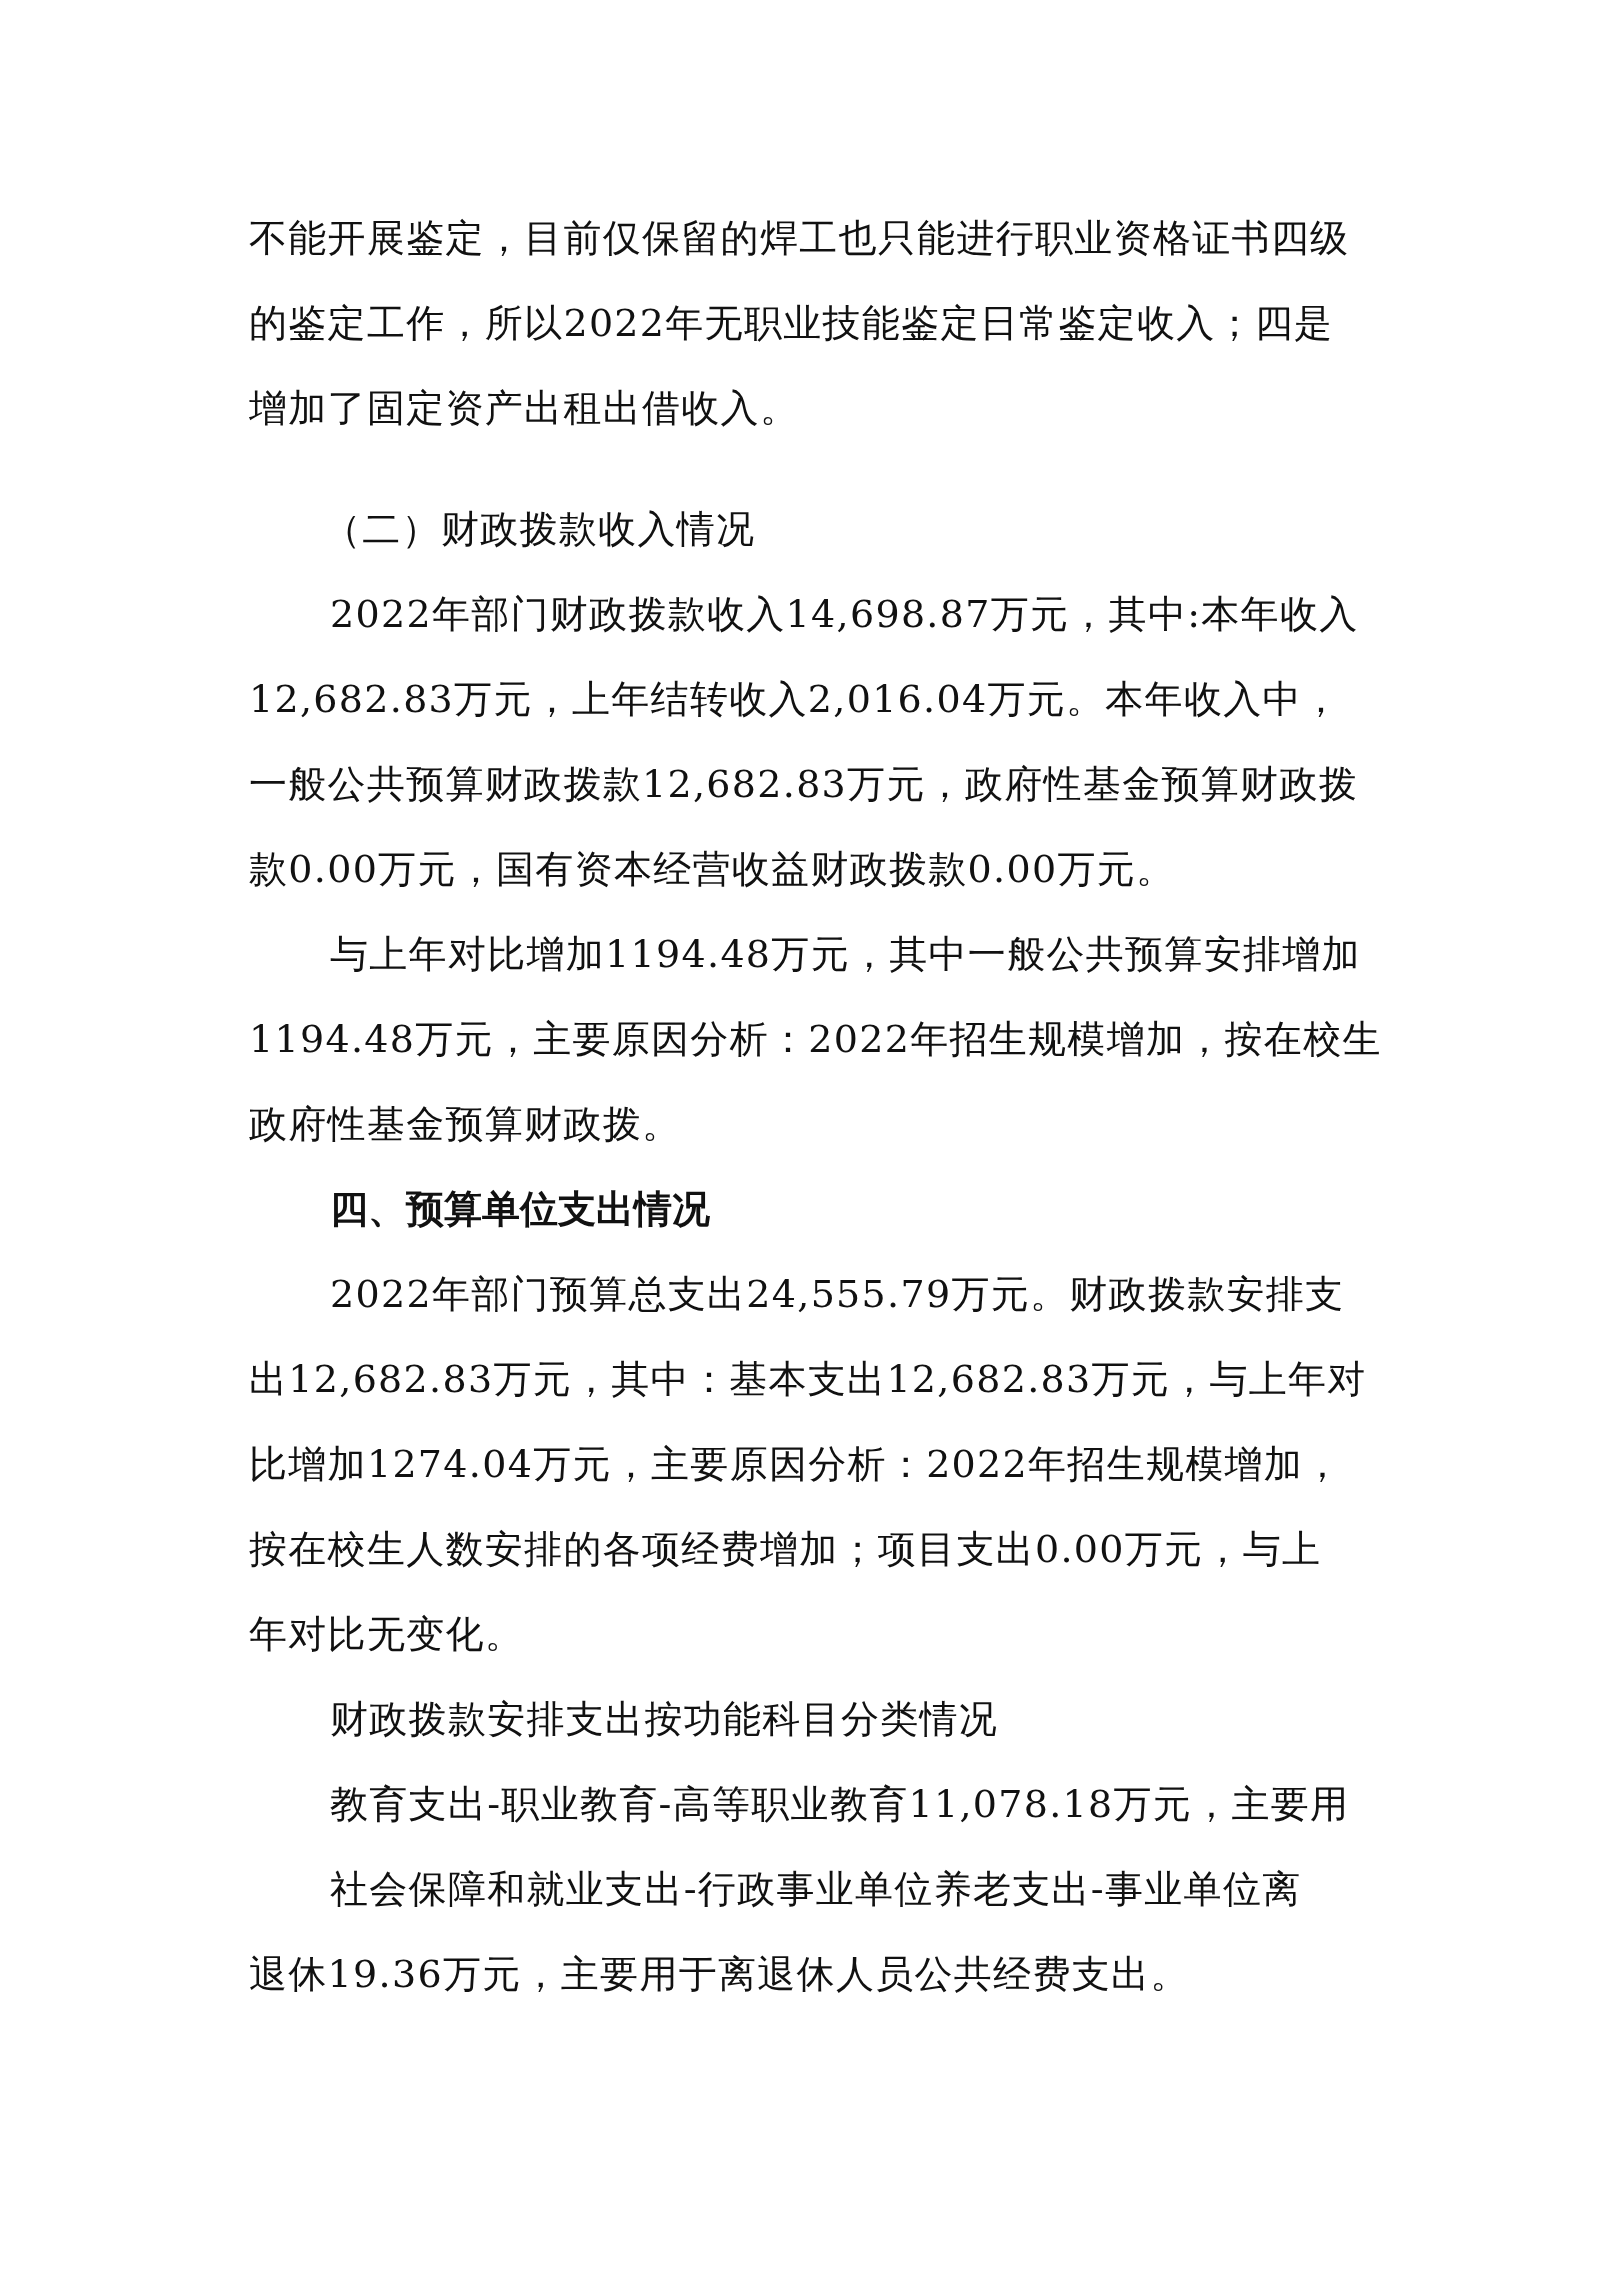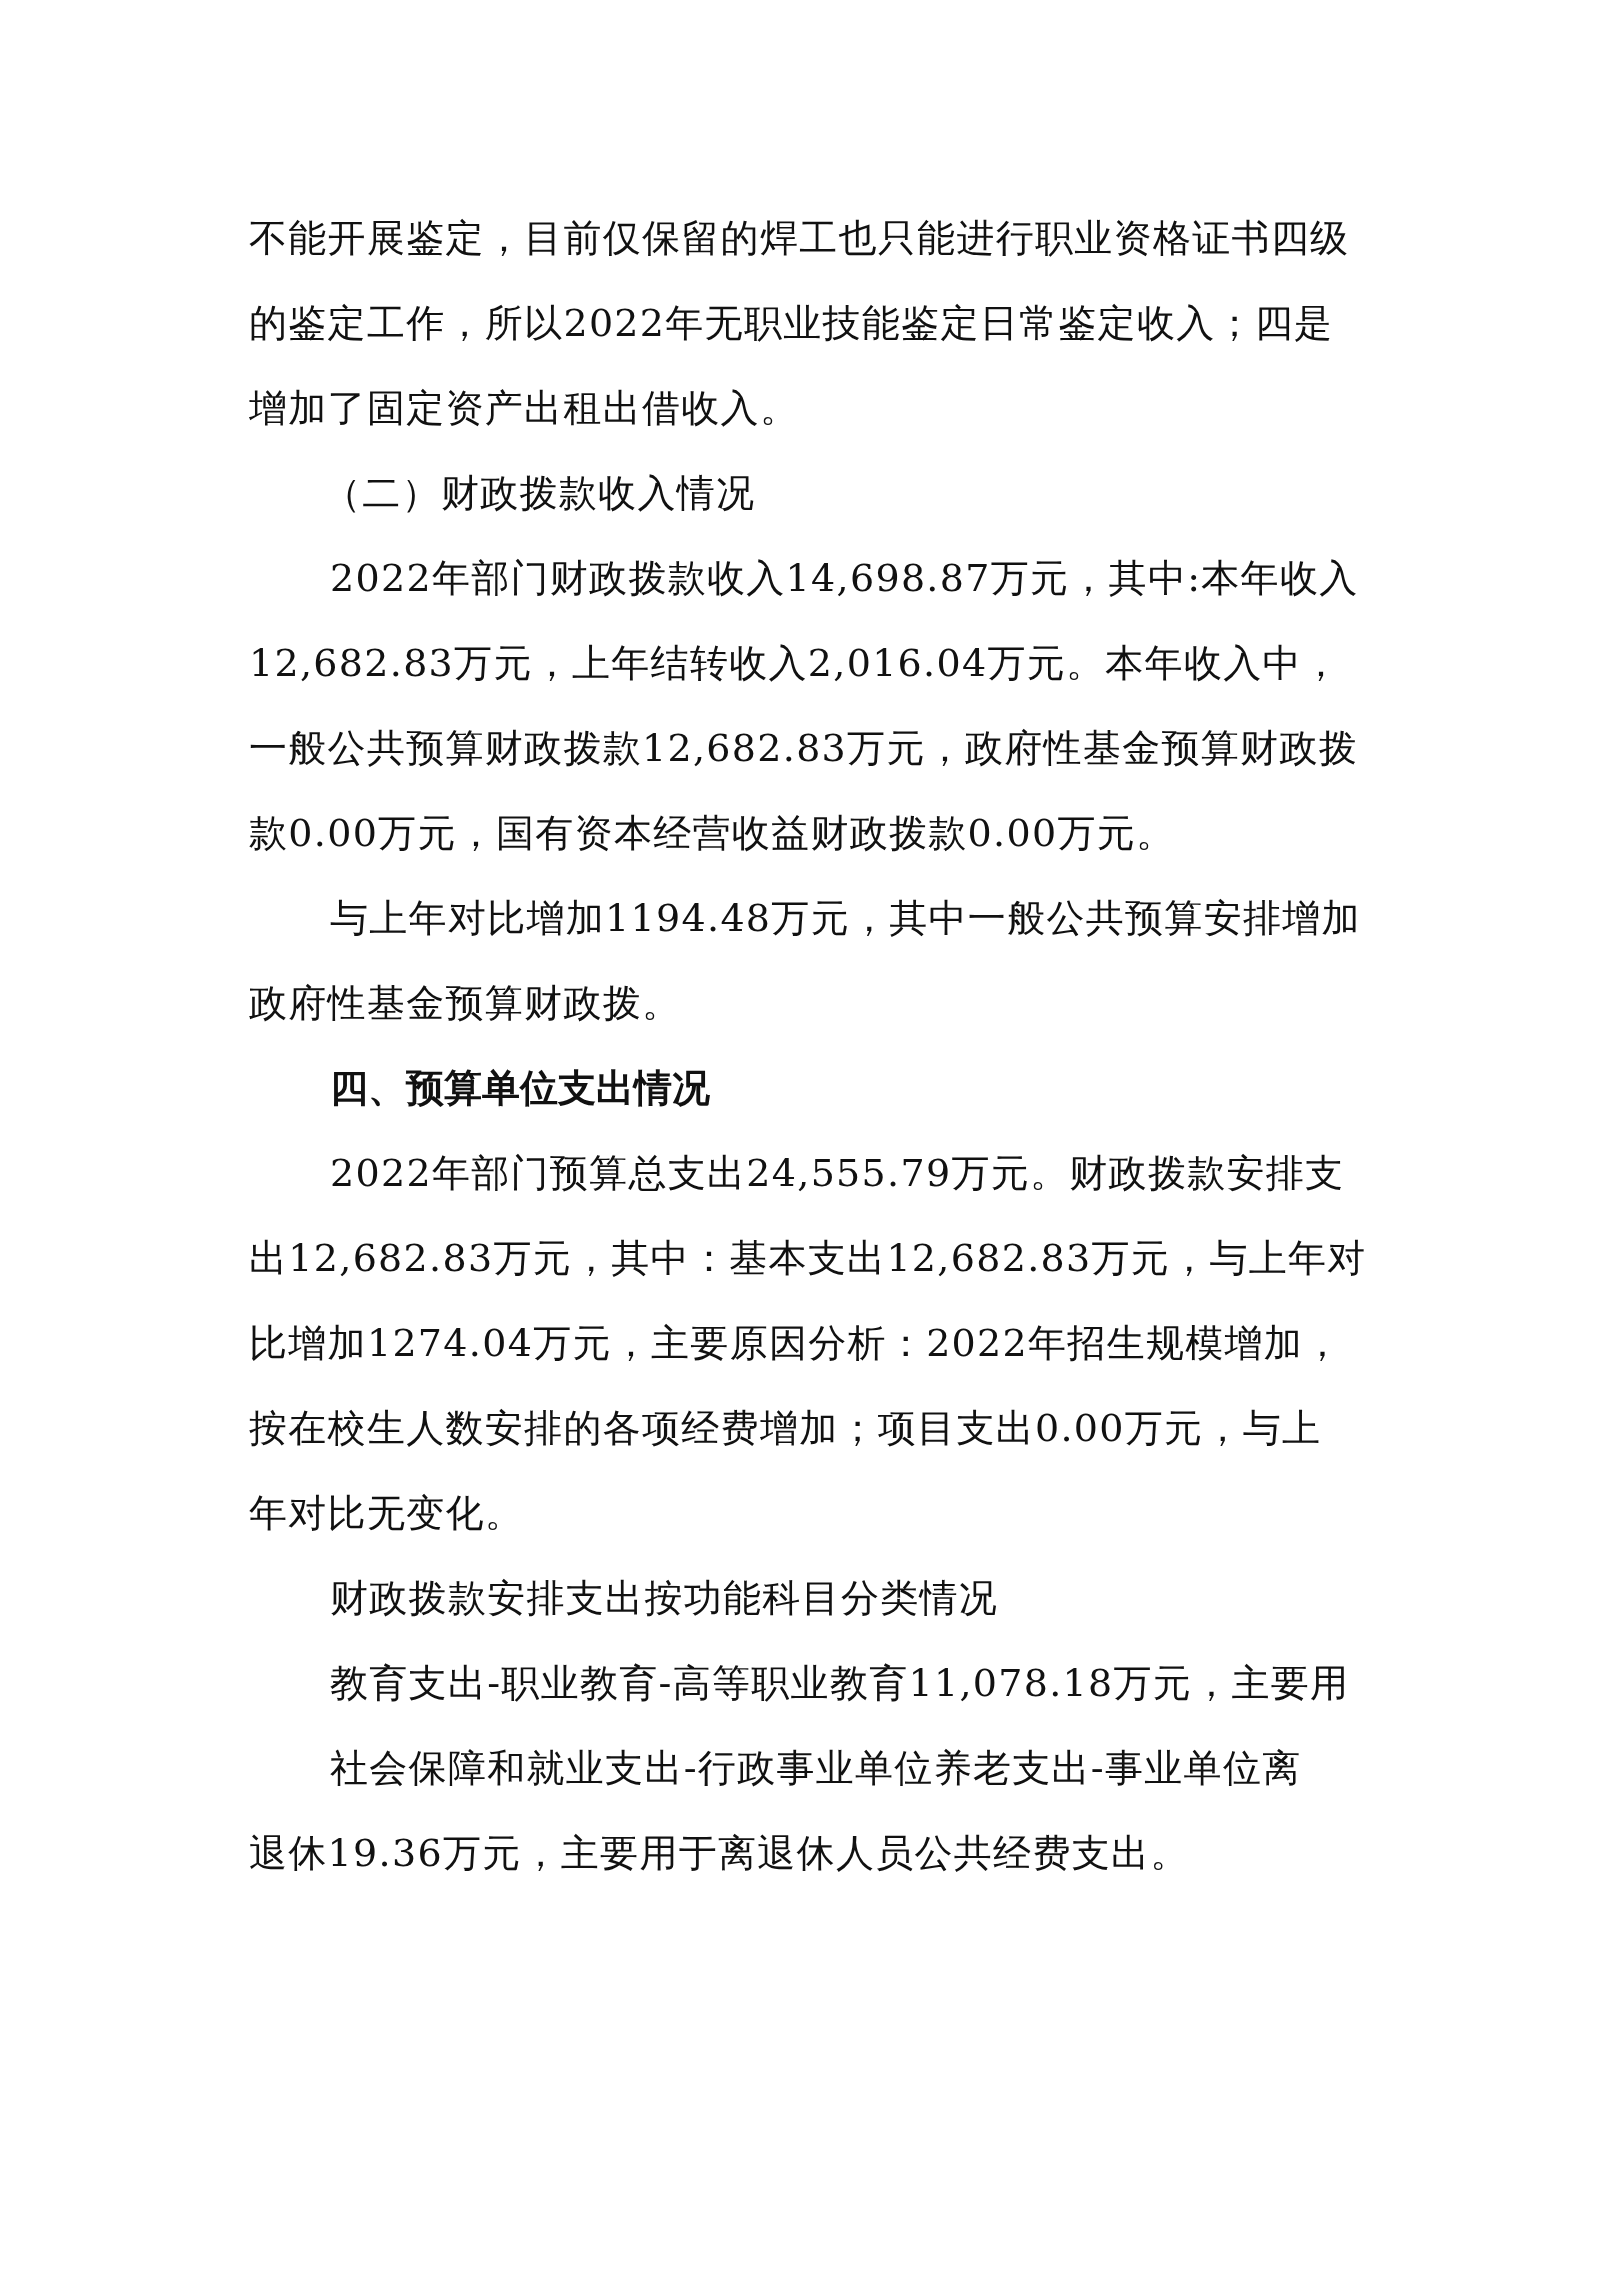--- a/index.html
+++ b/index.html
@@ -31,41 +31,42 @@
     }
     .line {
       display: block;
       height: 85px;
       line-height: 59px;
       font-size: 38px;
       white-space: nowrap;
       letter-spacing: 1.3px;
     }
     .indent { padding-left: 81px; }
-    .indent-sub { padding-left: 74px; }
+    .indent-sub { padding-left: 74px; margin-top: 36px; }
     .heading {
       font-family: "DejaVu Sans", "Liberation Sans", sans-serif;
       font-weight: bold;
       letter-spacing: 0px;
     }
   </style>
 </head>
 <body>
 
 <div class="page">
   <div class="content">
     <span class="line">不能开展鉴定，目前仅保留的焊工也只能进行职业资格证书四级</span>
     <span class="line">的鉴定工作，所以2022年无职业技能鉴定日常鉴定收入；四是</span>
     <span class="line">增加了固定资产出租出借收入。</span>
     <span class="line indent-sub">（二）财政拨款收入情况</span>
     <span class="line indent">2022年部门财政拨款收入14,698.87万元，其中:本年收入</span>
     <span class="line">12,682.83万元，上年结转收入2,016.04万元。本年收入中，</span>
     <span class="line">一般公共预算财政拨款12,682.83万元，政府性基金预算财政拨</span>
     <span class="line">款0.00万元，国有资本经营收益财政拨款0.00万元。</span>
     <span class="line indent">与上年对比增加1194.48万元，其中一般公共预算安排增加</span>
+    <span class="line">1194.48万元，主要原因分析：2022年招生规模增加，按在校生</span>
     <span class="line">政府性基金预算财政拨。</span>
     <span class="line indent heading">四、预算单位支出情况</span>
     <span class="line indent">2022年部门预算总支出24,555.79万元。财政拨款安排支</span>
     <span class="line">出12,682.83万元，其中：基本支出12,682.83万元，与上年对</span>
     <span class="line">比增加1274.04万元，主要原因分析：2022年招生规模增加，</span>
     <span class="line">按在校生人数安排的各项经费增加；项目支出0.00万元，与上</span>
     <span class="line">年对比无变化。</span>
     <span class="line indent">财政拨款安排支出按功能科目分类情况</span>
     <span class="line indent">教育支出-职业教育-高等职业教育11,078.18万元，主要用</span>
     <span class="line indent">社会保障和就业支出-行政事业单位养老支出-事业单位离</span>

